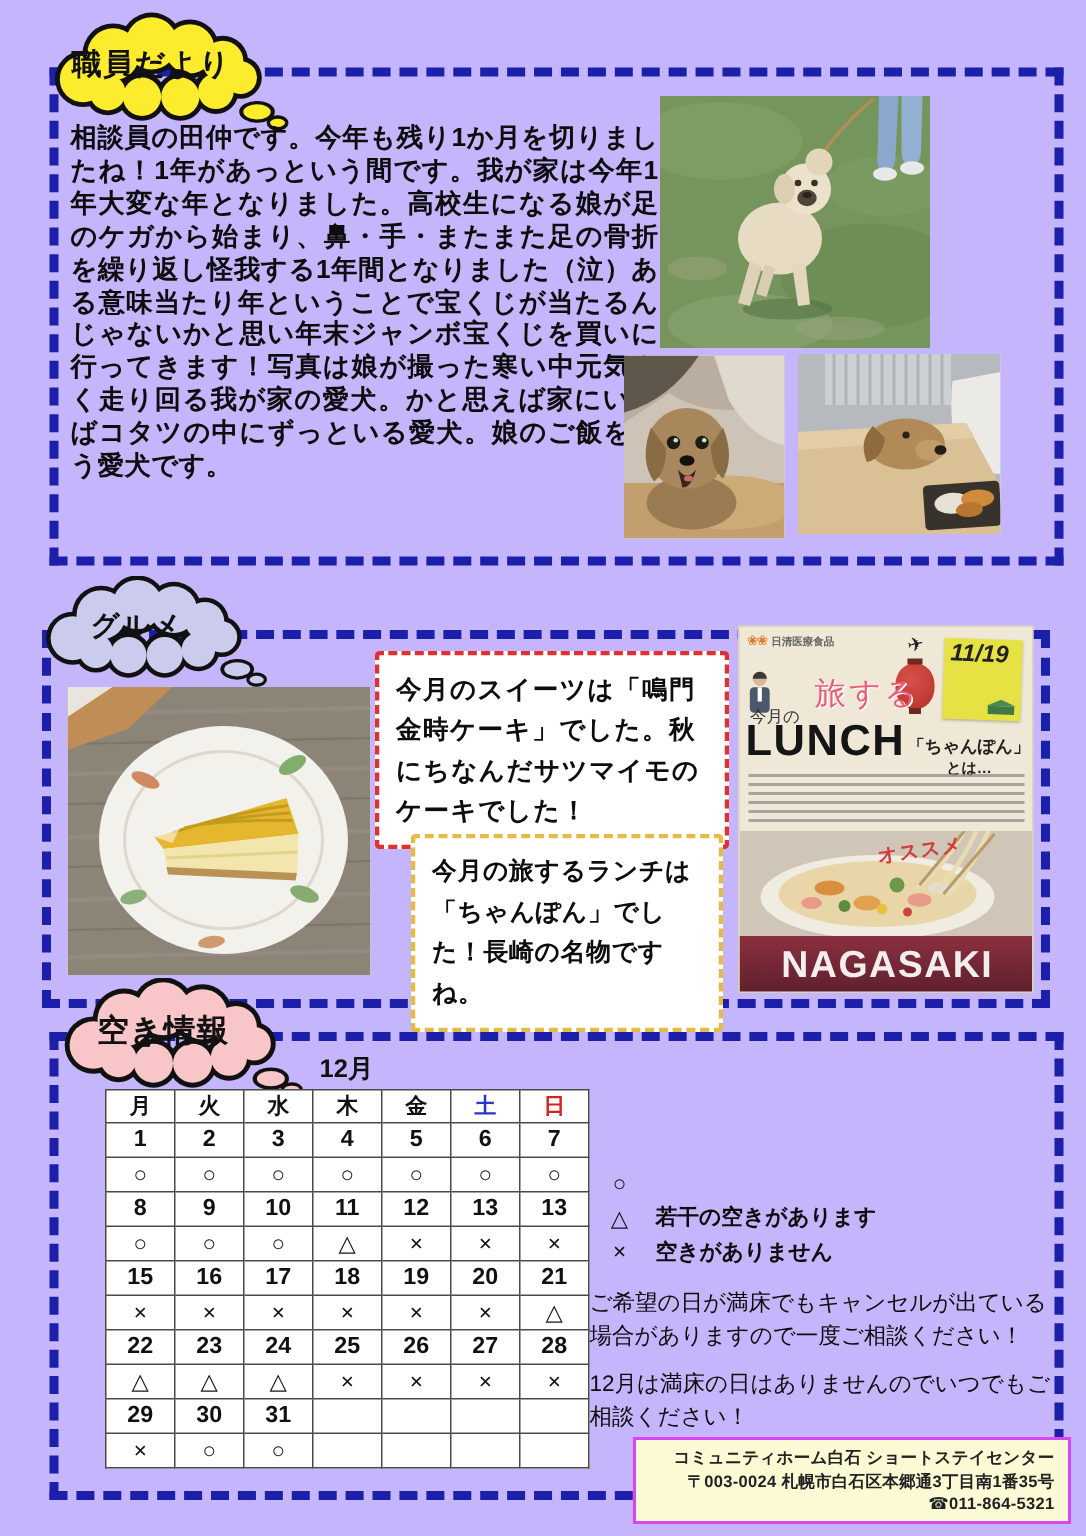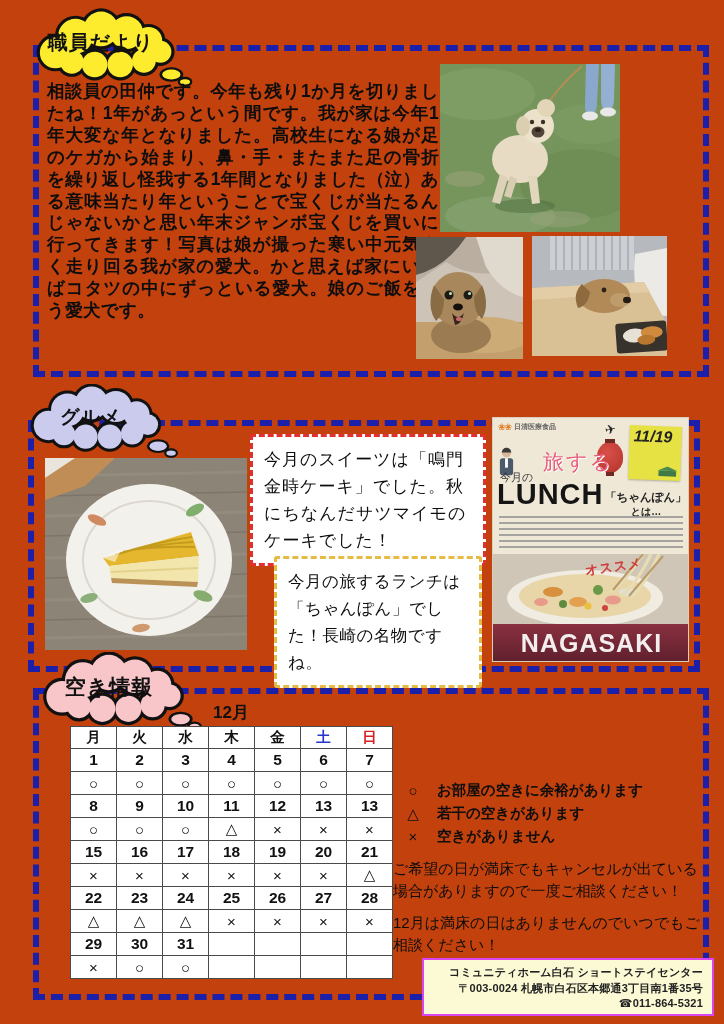--- a/index.html
+++ b/index.html
@@ -1,18 +1,18 @@
 <!DOCTYPE html>
 <html><head>
 <meta charset="utf-8">
 <style>
   * { margin:0; padding:0; box-sizing:border-box; }
   html,body { background:#ffffff; }
   body { font-family:"Liberation Sans","DejaVu Sans",sans-serif; }
-  .page { position:relative; width:724px; height:1024px; background:#c2410c; overflow:hidden; }
+  .page { position:relative; width:724px; height:1024px; background:#c4b5fd; overflow:hidden; }
 
   
   .panel { position:absolute; border:6px dashed #1c1faa; background:transparent; }
   #panel-staff   { left:33px; top:45px;  width:676px; height:332px; }
   #panel-gourmet { left:28px; top:420px; width:672px; height:252px; }
   #panel-vacancy { left:33px; top:688px; width:676px; height:312px; }
 
   
   .cloud { position:absolute; }
   .cloud svg.cloud-svg { position:absolute; inset:0; width:100%; height:100%; }
@@ -30,21 +30,21 @@
                 font-size:17.5px; line-height:21.9px; font-weight:700; color:#0d0d0d;
                 letter-spacing:0.3px; text-align:justify; }
   .photo { position:absolute; overflow:hidden; background:#ddd; }
   .photo svg { display:block; width:100%; height:100%; }
   #photo-run     { left:440px; top:64px;  width:180px; height:168px; }
   #photo-kotatsu { left:416px; top:237px; width:107px; height:122px; }
   #photo-table   { left:532px; top:236px; width:135px; height:120px; }
   #photo-cake    { left:45px;  top:458px; width:202px; height:192px; }
 
   
-  .note-box { position:absolute; font-weight:400; color:#0d0d0d; background:#fff; }
+  .note-box { position:absolute; font-weight:700; color:#0d0d0d; background:#fff; }
   #sweets-box { left:250px; top:434px; width:236px; padding:9px 11px;
                 border:3px dashed #e03030; border-radius:3px;
                 font-size:17px; line-height:27px; letter-spacing:1px; }
   #lunch-box  { left:274px; top:556px; width:208px; padding:9px 11px;
                 border:3px dashed #e5bb44; border-radius:3px;
                 font-size:16.5px; line-height:27px; letter-spacing:0.5px; }
 
   
   #poster { position:absolute; left:492px; top:417px; width:197px; height:245px;
             background:#efe8d6; border:1px solid #d8cfbc; overflow:hidden; }
@@ -451,21 +451,20 @@
           <td class="status-cell"></td>
           <td class="status-cell"></td>
           <td class="status-cell"></td>
         </tr>
       </tbody>
   </table>
 
   <div class="legend">
       <div class="legend-row">
         <span class="legend-symbol">○</span>
-        <span class="legend-label">お部屋の空きに余裕があります</span>
       </div>
       <div class="legend-row">
         <span class="legend-symbol">△</span>
         <span class="legend-label">若干の空きがあります</span>
       </div>
       <div class="legend-row">
         <span class="legend-symbol">×</span>
         <span class="legend-label">空きがありません</span>
       </div>
     </div>

